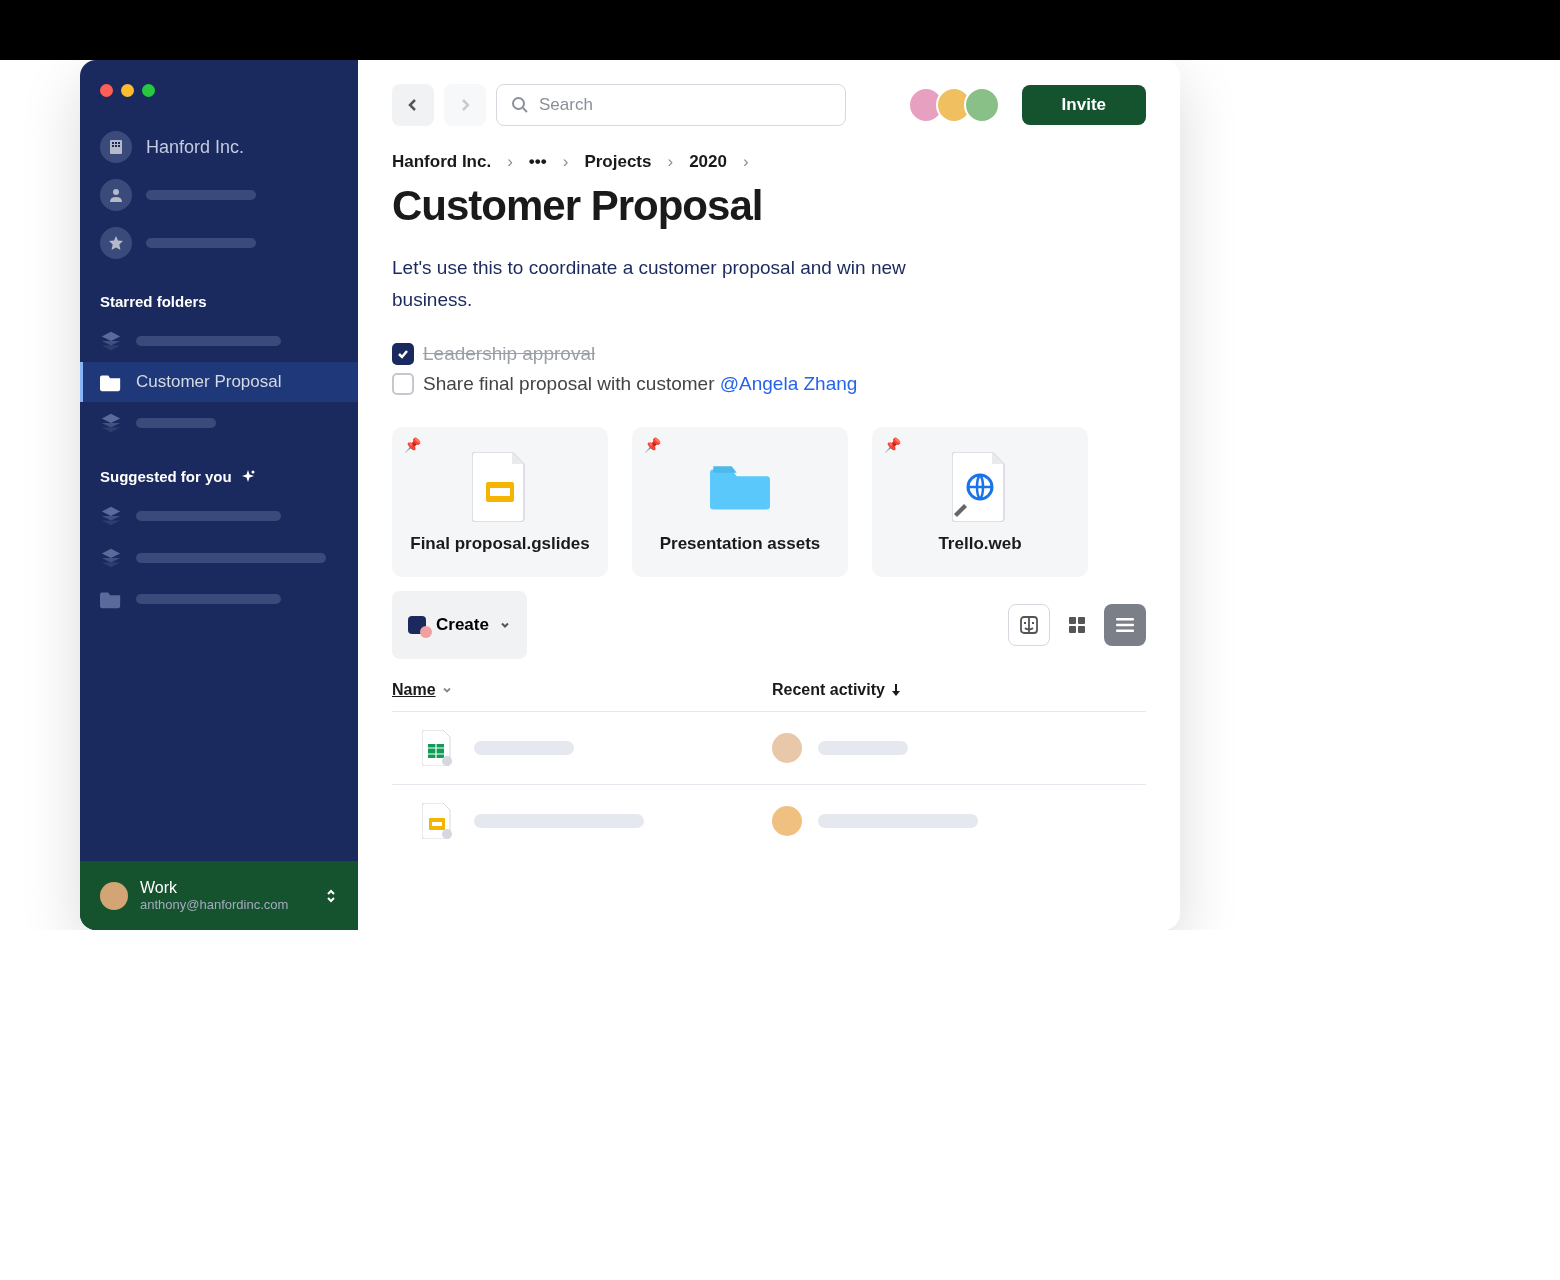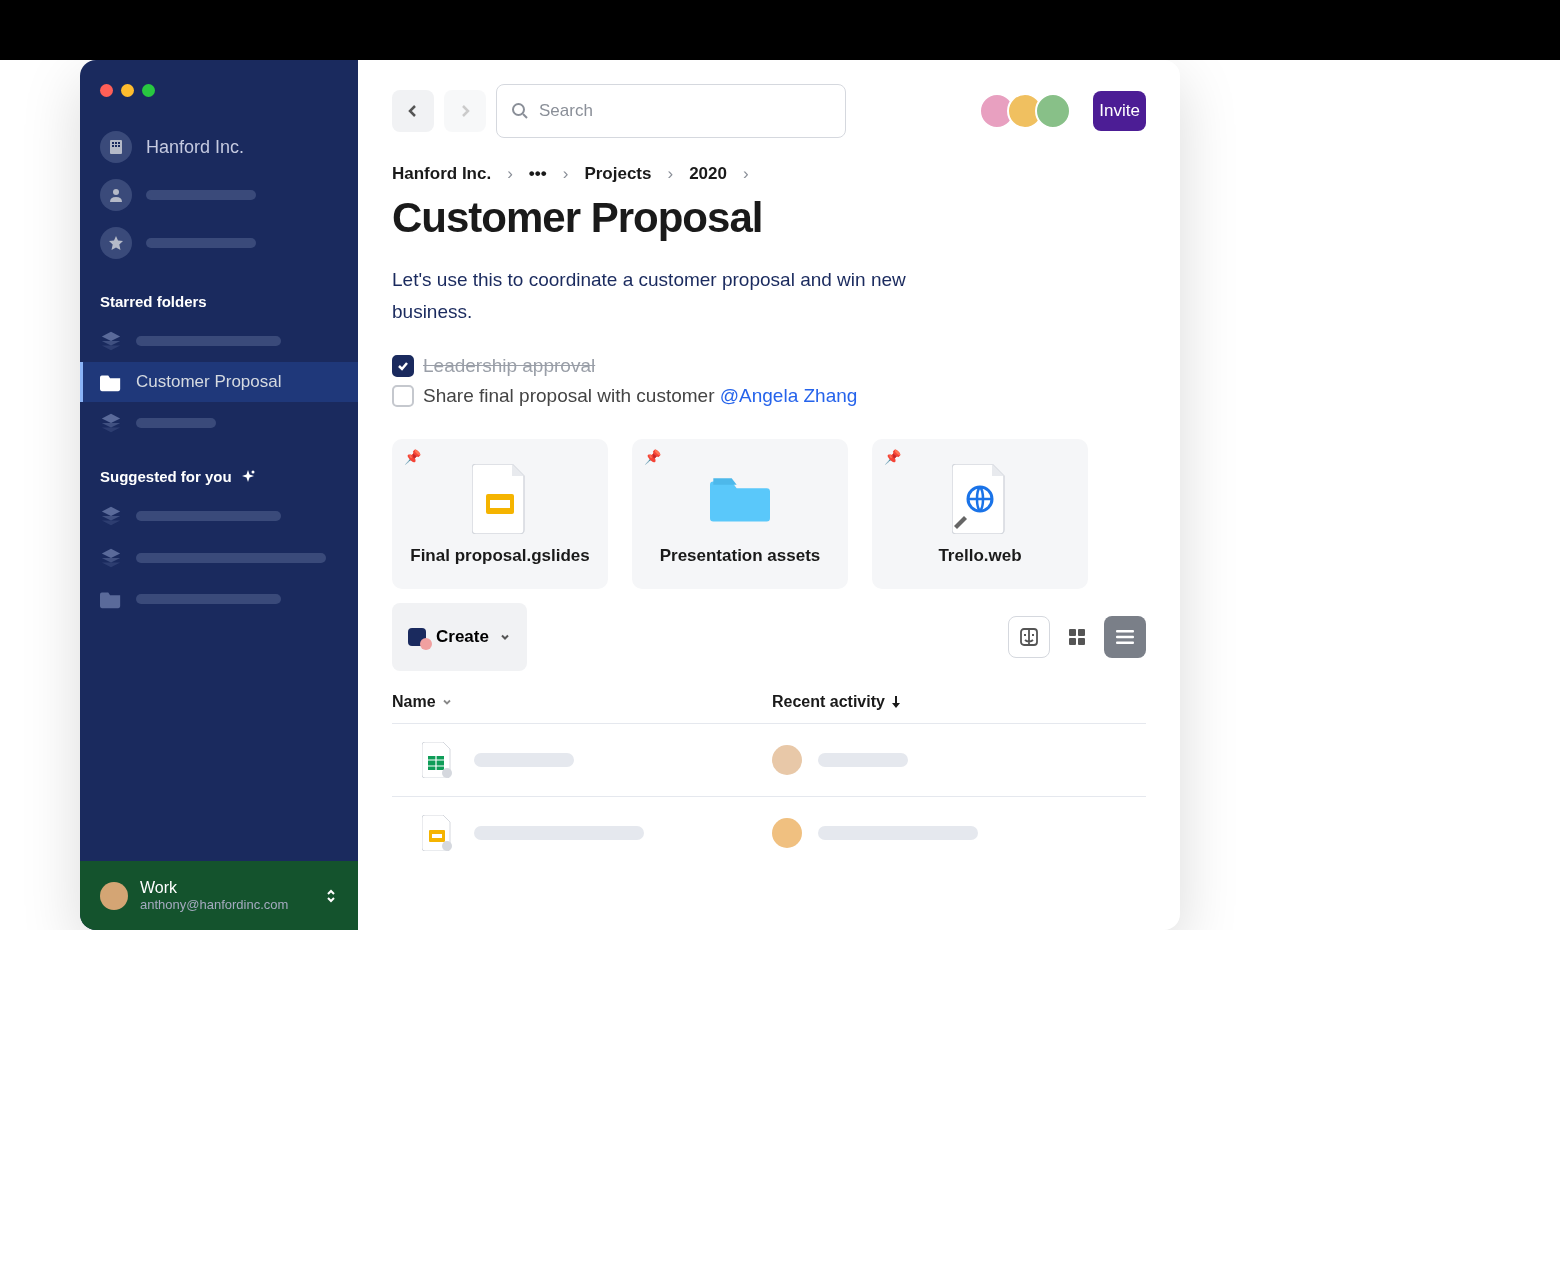--- a/index.html
+++ b/index.html
@@ -23,25 +23,25 @@
 .folder-item { display: flex; align-items: center; gap: 14px; padding: 10px 20px; cursor: pointer; }
 .folder-item.active { background: #1f387a; border-left: 3px solid #8ab4f8; padding-left: 17px; }
 .folder-label { font-size: 17px; color: #d5dae0; }
 .sidebar-bottom { margin-top: auto; padding: 18px 20px; background: #14532d; display: flex; align-items: center; gap: 12px; }
 .avatar-sm { width: 28px; height: 28px; border-radius: 50%; background: #d4a574; }
 .account-name { font-size: 16px; color: #fff; font-weight: 500; }
 .account-email { font-size: 13px; color: #a5aac0; }
 .main { flex: 1; padding: 24px 34px; overflow: hidden; }
 .topbar { display: flex; align-items: center; gap: 10px; margin-bottom: 26px; }
 .nav-btn { width: 42px; height: 42px; background: #f1f2f4; border-radius: 8px; display: flex; align-items: center; justify-content: center; cursor: pointer; }
-.search-box { flex: 0 0 350px; height: 54px; border: 1.5px solid #d5d8de; border-radius: 8px; display: flex; align-items: center; padding: 0 14px; gap: 10px; color: #8a8f98; font-size: 17px; }
+.search-box { flex: 0 0 350px; height: 42px; border: 1.5px solid #d5d8de; border-radius: 8px; display: flex; align-items: center; padding: 0 14px; gap: 10px; color: #8a8f98; font-size: 17px; }
 .avatars { display: flex; margin-left: auto; }
 .avatar-pill { width: 36px; height: 36px; border-radius: 50%; border: 2px solid #fff; margin-left: -8px; }
 .av1 { background: #e8a0c0; } .av2 { background: #f0c060; } .av3 { background: #88c088; }
-.invite-btn { background: #4c1d95; color: #fff; padding: 10px 6px; border-radius: 8px; font-size: 17px; font-weight: 400; cursor: pointer; margin-left: 12px; }
+.invite-btn { background: #14532d; color: #fff; padding: 10px 40px; border-radius: 8px; font-size: 17px; font-weight: 700; cursor: pointer; margin-left: 12px; }
 .breadcrumb { display: flex; align-items: center; gap: 16px; font-size: 17px; font-weight: 700; color: #1a1a1a; margin-bottom: 10px; }
 .crumb-sep { color: #8a8f98; font-weight: 400; }
 .page-title { font-size: 42px; font-weight: 800; color: #1a1a1a; margin-bottom: 22px; letter-spacing: -1px; }
 .page-desc { font-size: 19px; color: #1a2a5e; line-height: 1.7; margin-bottom: 26px; max-width: 560px; }
 .task { display: flex; align-items: center; gap: 9px; font-size: 19px; color: #444; margin-bottom: 8px; }
 .checkbox { width: 22px; height: 22px; border-radius: 5px; border: 2px solid #c5c8ce; display: flex; align-items: center; justify-content: center; flex-shrink: 0; }
 .checkbox.checked { background: #1a2a5e; border-color: #1a2a5e; }
 .task.done .task-text { text-decoration: line-through; color: #9a9fa8; }
 .mention { color: #2563eb; }
 .cards { display: flex; gap: 24px; margin: 32px 0 14px; }
@@ -51,21 +51,21 @@
 .card-label { font-size: 17px; font-weight: 700; color: #1a1a1a; }
 .status-line { font-size: 17px; color: #7a7f88; margin-bottom: 24px; }
 .toolbar { display: flex; align-items: center; margin-bottom: 22px; }
 .create-btn { display: flex; align-items: center; gap: 10px; background: #f1f2f4; padding: 24px 16px; border-radius: 8px; font-size: 17px; font-weight: 700; cursor: pointer; }
 .logo-sq { width: 18px; height: 18px; background: #1a2a5e; border-radius: 4px; position: relative; }
 .logo-sq::after { content: ''; position: absolute; bottom: -4px; right: -6px; width: 12px; height: 12px; background: #f0a0a0; border-radius: 50%; }
 .view-btns { margin-left: auto; display: flex; gap: 6px; }
 .view-btn { width: 42px; height: 42px; border-radius: 8px; display: flex; align-items: center; justify-content: center; cursor: pointer; }
 .view-btn.active { background: #7a7f88; color: #fff; }
 .table-header { display: flex; border-bottom: 1px solid #e5e8ee; padding-bottom: 12px; font-size: 16px; font-weight: 700; color: #1a1a1a; }
-.col-name { width: 380px; display: flex; align-items: center; gap: 6px; }
+.col-name { width: 380px; display: flex; align-items: center; gap: 6px; text-decoration: underline; }
 .col-activity { display: flex; align-items: center; gap: 6px; }
 .table-row { display: flex; align-items: center; padding: 18px 0; border-bottom: 1px solid #e5e8ee; }
 .file-icon { width: 30px; height: 36px; margin-right: 16px; margin-left: 30px; position: relative; }
 .row-placeholder { height: 14px; background: #e5e8ee; border-radius: 7px; }
 .row-avatar { width: 30px; height: 30px; border-radius: 50%; margin-right: 16px; }
 svg { display: block; }
 </style>
 </head>
 <body>
 

